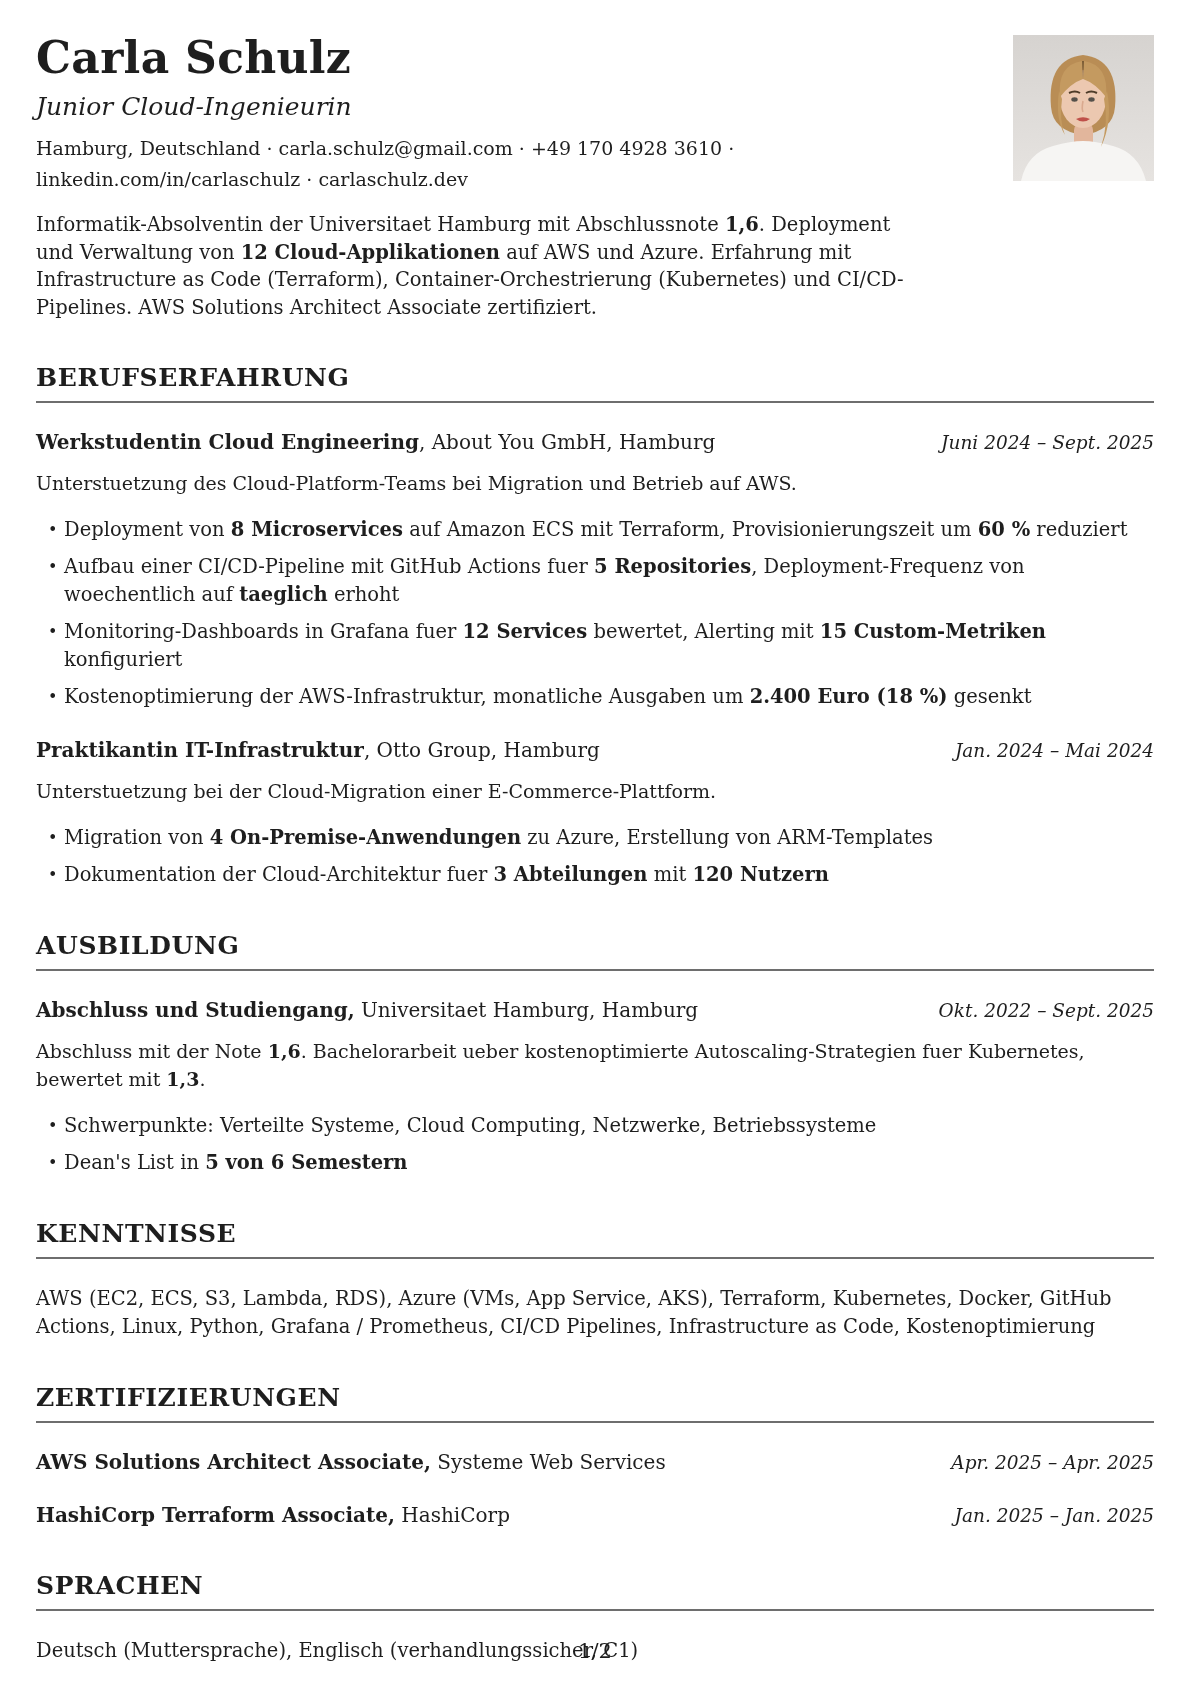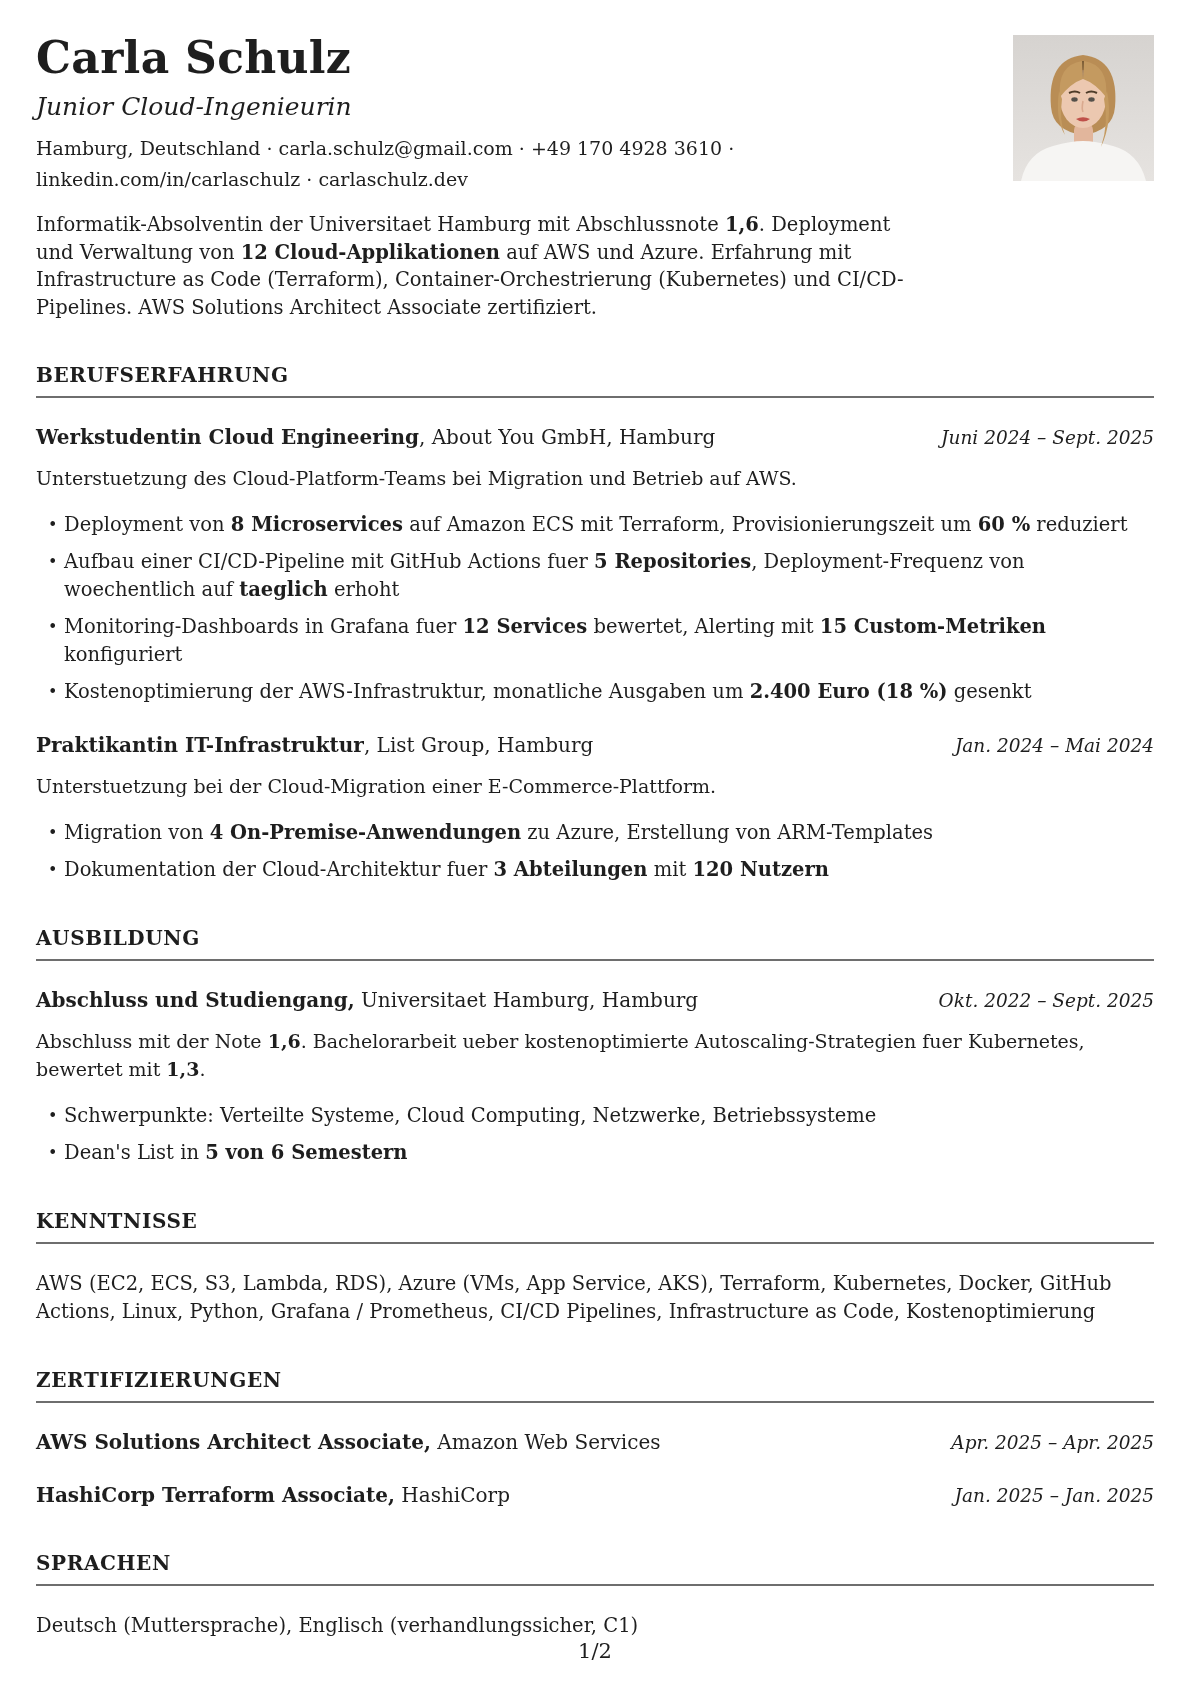--- a/index.html
+++ b/index.html
@@ -39,21 +39,21 @@
     line-height: 31px;
   }
   .summary {
     font-size: 19.5px;
     line-height: 27.5px;
     max-width: 868px;
     margin-top: 16px;
   }
   .section { margin-top: 42px; }
   .section-heading {
-    font-size: 20px;
+    font-size: 25px;
     font-weight: 700;
     letter-spacing: 0.6px;
     margin: 0;
   }
   .section-rule {
     border: none;
     border-top: 2px solid #6e6e6e;
     margin: 9px 0 0 0;
   }
   .entry-header {
@@ -167,21 +167,21 @@
       <ul class="bullets">
         <li><span>Deployment von </span><b>8 Microservices</b><span> auf Amazon ECS mit Terraform, Provisionierungszeit um </span><b>60 %</b><span> reduziert</span></li>
         <li><span>Aufbau einer CI/CD-Pipeline mit GitHub Actions fuer </span><b>5 Repositories</b><span>, Deployment-Frequenz von woechentlich auf </span><b>taeglich</b><span> erhoht</span></li>
         <li><span>Monitoring-Dashboards in Grafana fuer </span><b>12 Services</b><span> bewertet, Alerting mit </span><b>15 Custom-Metriken</b><span> konfiguriert</span></li>
         <li><span>Kostenoptimierung der AWS-Infrastruktur, monatliche Ausgaben um </span><b>2.400 Euro (18 %)</b><span> gesenkt</span></li>
       </ul>
     </div>
 
     <div>
       <div class="entry-header">
-        <span><b>Praktikantin IT-Infrastruktur</b><span>, List Group, Hamburg</span></span>
+        <span><b>Praktikantin IT-Infrastruktur</b><span>, Otto Group, Hamburg</span></span>
         <span class="entry-date">Jan. 2024 – Mai 2024</span>
       </div>
       <p class="entry-desc">Unterstuetzung bei der Cloud-Migration einer E-Commerce-Plattform.</p>
       <ul class="bullets">
         <li><span>Migration von </span><b>4 On-Premise-Anwendungen</b><span> zu Azure, Erstellung von ARM-Templates</span></li>
         <li><span>Dokumentation der Cloud-Architektur fuer </span><b>3 Abteilungen</b><span> mit </span><b>120 Nutzern</b></li>
       </ul>
     </div>
   </section>
 
@@ -206,21 +206,21 @@
     <h2 class="section-heading">KENNTNISSE</h2>
     <hr class="section-rule">
     <p class="plain-text">AWS (EC2, ECS, S3, Lambda, RDS), Azure (VMs, App Service, AKS), Terraform, Kubernetes, Docker, GitHub Actions, Linux, Python, Grafana / Prometheus, CI/CD Pipelines, Infrastructure as Code, Kostenoptimierung</p>
   </section>
 
   <section class="section">
     <h2 class="section-heading">ZERTIFIZIERUNGEN</h2>
     <hr class="section-rule">
 
     <div class="entry-header">
-      <span><b>AWS Solutions Architect Associate,</b><span> Amazon Web Services</span></span>
+      <span><b>AWS Solutions Architect Associate,</b><span> Systeme Web Services</span></span>
       <span class="entry-date">Apr. 2025 – Apr. 2025</span>
     </div>
     <div class="entry-header">
       <span><b>HashiCorp Terraform Associate,</b><span> HashiCorp</span></span>
       <span class="entry-date">Jan. 2025 – Jan. 2025</span>
     </div>
   </section>
 
   <section class="section">
     <h2 class="section-heading">SPRACHEN</h2>

